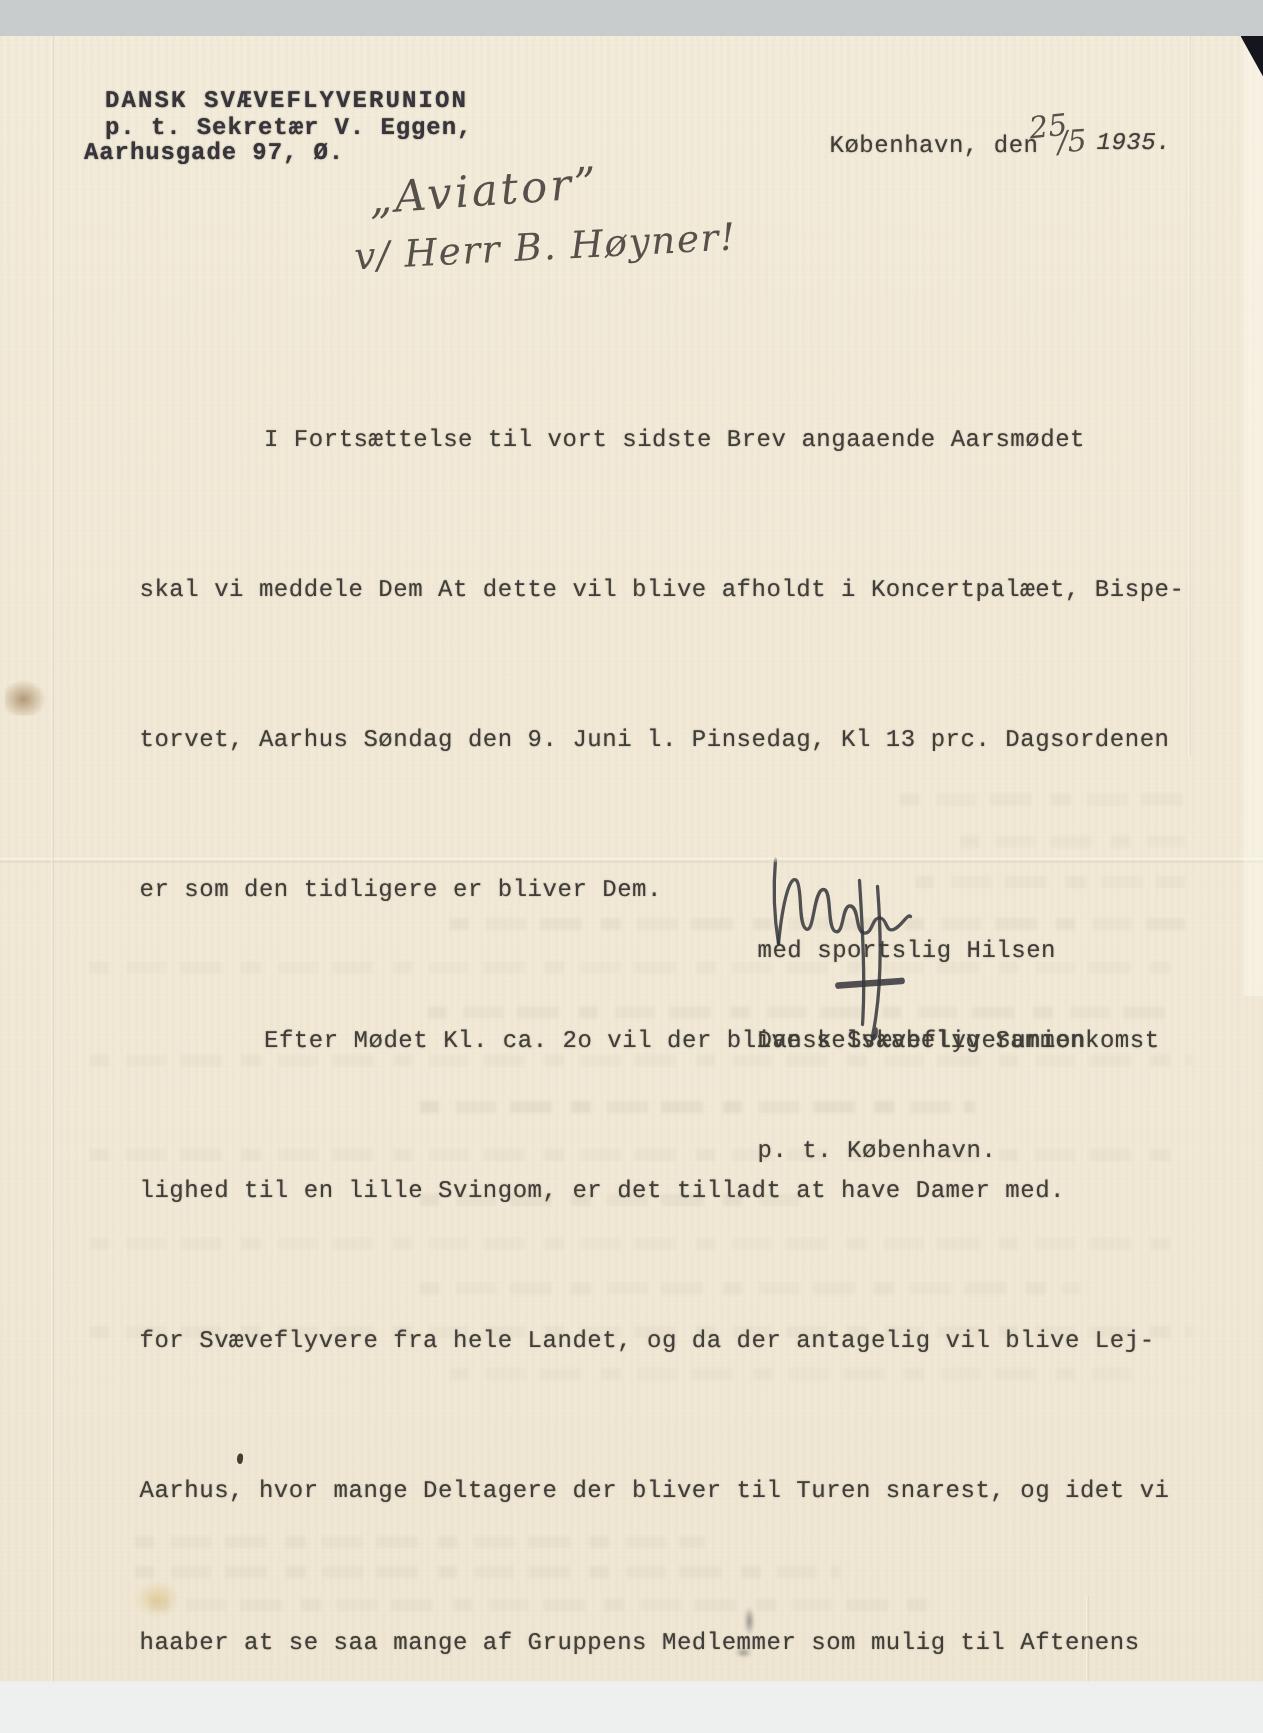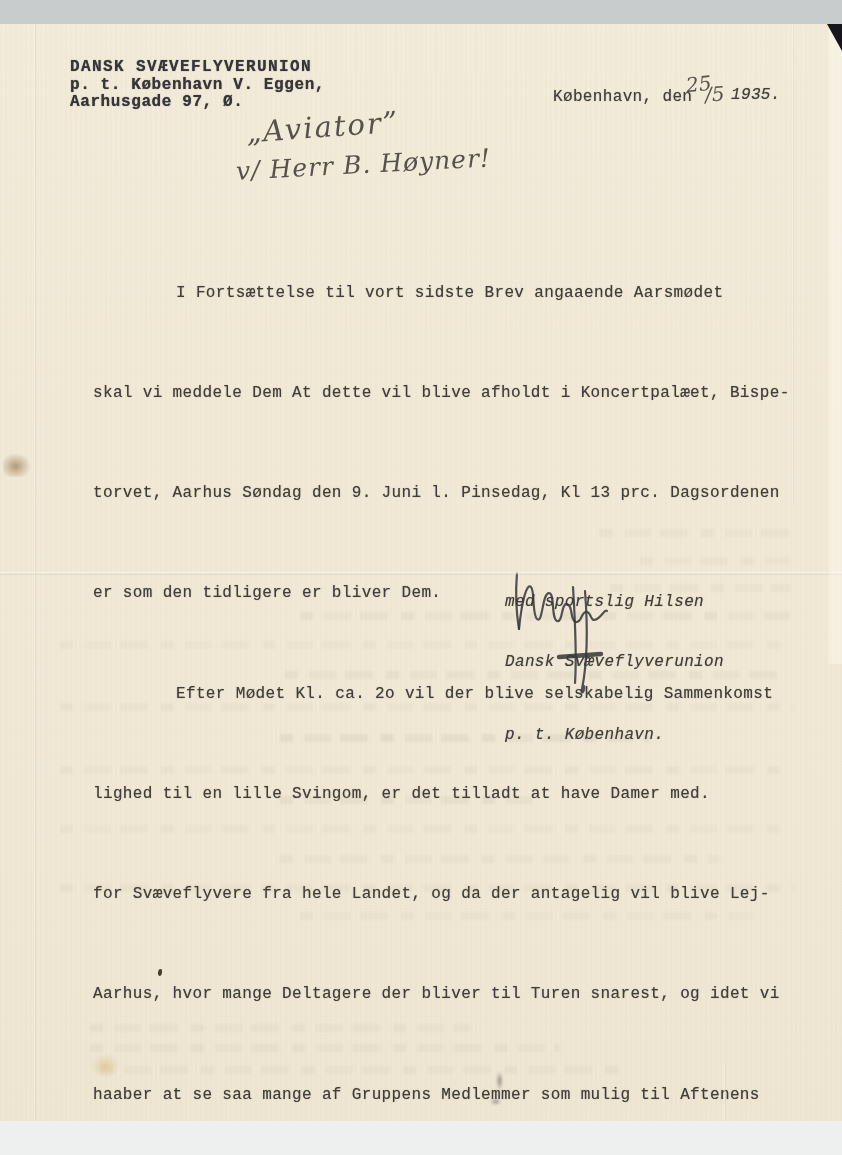--- a/index.html
+++ b/index.html
@@ -35,21 +35,21 @@
   .hw {
     position:absolute; white-space:pre;
     font-family:"DejaVu Serif", serif; font-style:italic;
     color:#56524b;
   }
   .hw-ann1 { left:246px; top:86px;  font-size:29px; transform:rotate(-4deg); letter-spacing:2px; }
   .hw-ann2 { left:236px; top:126px; font-size:25px; transform:rotate(-3deg); letter-spacing:1px; }
   .hw-day  { left:686px; top:48px;  font-size:20px; transform:rotate(-6deg); }
   .hw-slash{ left:705px; top:58px;  font-size:20px; transform:rotate(-4deg); }
   
-  .closing { position:absolute; left:505px; top:528px; line-height:20px;font-style:italic; }
+  .closing { position:absolute; left:505px; top:560px; line-height:20px; }
   .closing .line { white-space:pre; }
   .closing .title { margin-top:13px; }
   
   .bleed {
     position:absolute; height:8px; filter:blur(1.1px); pointer-events:none;
     background:repeating-linear-gradient(90deg,
       rgba(115,100,80,.55) 0 13px, rgba(0,0,0,0) 13px 24px,
       rgba(115,100,80,.40) 24px 51px, rgba(0,0,0,0) 51px 60px,
       rgba(115,100,80,.48) 60px 88px, rgba(0,0,0,0) 88px 101px);
   }
@@ -86,22 +86,22 @@
   .scanner-bed { position:absolute; left:0; top:1097px; width:842px; height:58px; background:#edf0ef; }
   .sig { position:absolute; left:495px; top:545px; }
 </style>
 </head>
 <body>
 
 <div class="stage">
   <div class="paper"></div>
 
   <div class="typed header-line" style="left:70px; top:34px;">DANSK SVÆVEFLYVERUNION</div>
-  <div class="typed header-line" style="left:70px; top:52px; letter-spacing:.6px;">p. t. København V. Eggen,</div>
-  <div class="typed header-line" style="left:70px; top:69px; letter-spacing:.6px;">Aarhusgade 97, Ø.</div>
+  <div class="typed header-line" style="left:70px; top:52px; letter-spacing:.6px;">p. t. Sekretær V. Eggen,</div>
+  <div class="typed header-line" style="left:56px; top:69px; letter-spacing:.6px;">Aarhusgade 97, Ø.</div>
 
   <div class="typed" style="left:553px; top:64px;">København, den</div>
   <div class="hw hw-day">25</div>
   <div class="hw hw-slash">/5</div>
   <div class="typed" style="left:731px; top:62px;font-style:italic;">1935.</div>
 
   <div class="hw hw-ann1">„Aviator”</div>
   <div class="hw hw-ann2">v/ Herr B. Høyner!</div>
 
   <div class="body-block typed" style="position:absolute;">

